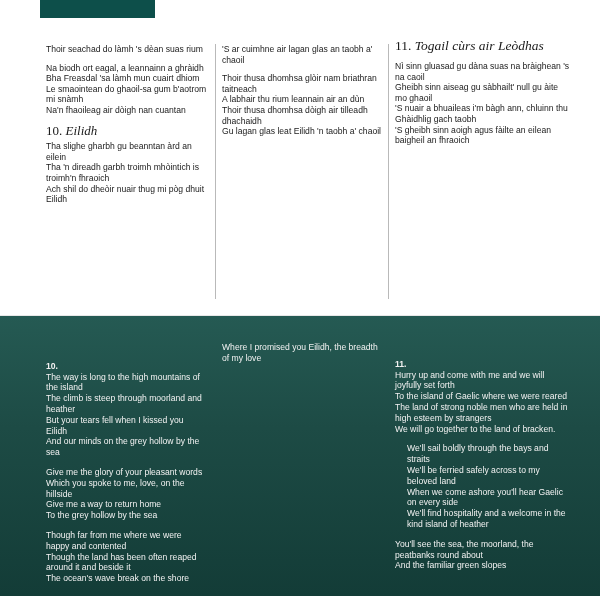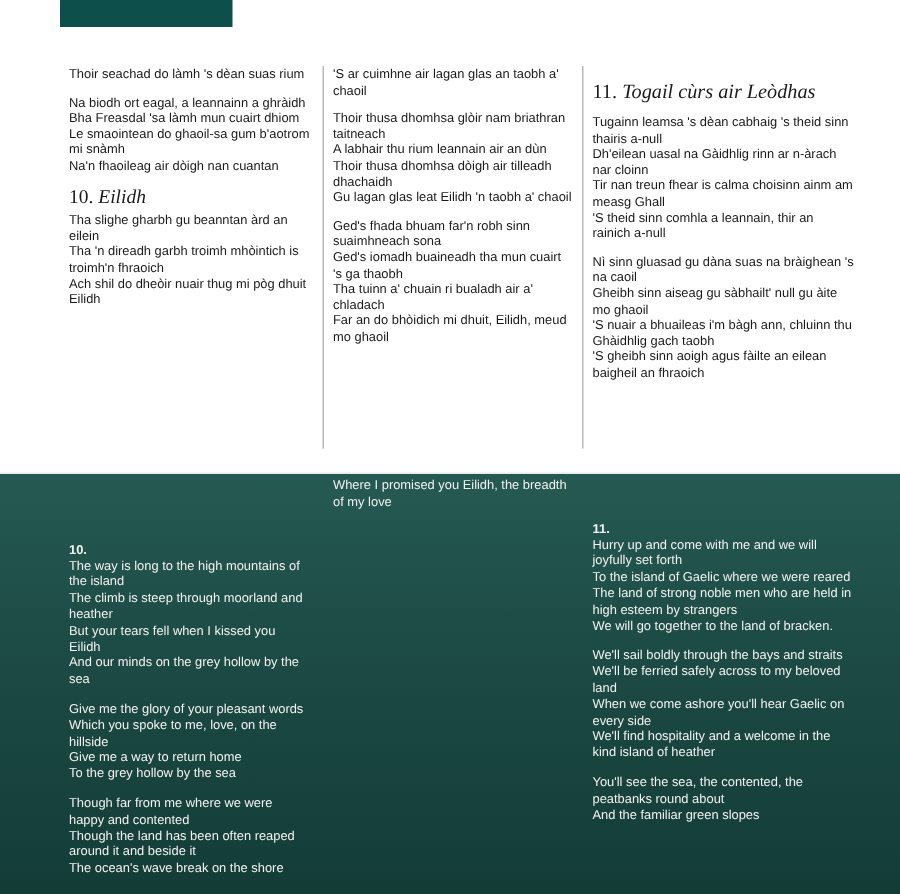--- a/index.html
+++ b/index.html
@@ -77,22 +77,22 @@
     color:#f2f2f2;
     font-size:8.6px;
     line-height:10.8px;
   }
   .lo-text p { margin:0 0 9px 0; }
   .lo-num { font-weight:bold; }
   .lc1 { left:46px;  width:160px; }
   .lc2 { left:222px; width:160px; }
   .lc3 { left:395px; width:175px; }
   .pad-top-1 { padding-top:34px; }
-  .pad-top-2 { padding-top:2px; }
-  .pad-top-3 { padding-top:20px; }
+  .pad-top-2 { padding-top:26px; }
+  .pad-top-3 { padding-top:32px; }
 
   
   #seam {
     position:absolute; left:0; top:315px; width:600px; height:1px;
     background:#e8e8e8;
   }
 </style>
 </head>
 <body>
 
@@ -124,38 +124,30 @@
       </div>
     </div>
 
     <div class="col c2">
       <div class="inner up-text" style="top:26px;">
         <p style="white-space:pre-line;">'S ar cuimhne air lagan glas an taobh a' chaoil</p>
         <p style="white-space:pre-line;">Thoir thusa dhomhsa glòir nam briathran taitneach
 A labhair thu rium leannain air an dùn
 Thoir thusa dhomhsa dòigh air tilleadh dhachaidh
 Gu lagan glas leat Eilidh 'n taobh a' chaoil</p>
-        <p style="white-space:pre-line;">Ged's fhada bhuam far'n robh sinn suaimhneach sona
-Ged's iomadh buaineadh tha mun cuairt 's ga thaobh
-Tha tuinn a' chuain ri bualadh air a' chladach
-Far an do bhòidich mi dhuit, Eilidh, meud mo ghaoil</p>
       </div>
     </div>
 
     <div class="col c3">
-      <div class="inner" style="top:25px;">
+      <div class="inner" style="top:10px;">
         <div class="song-head big">
           <span class="num">11.</span>
           <span>Togail cùrs air Leòdhas</span>
         </div>
         <div class="up-text" style="margin-top:8px;">
-          <p style="white-space:pre-line;">Tugainn leamsa 's dèan cabhaig 's theid sinn thairis a-null
-Dh'eilean uasal na Gàidhlig rinn ar n-àrach nar cloinn
-Tir nan treun fhear is calma choisinn ainm am measg Ghall
-'S theid sinn comhla a leannain, thir an rainich a-null</p>
           <p style="white-space:pre-line;">Nì sinn gluasad gu dàna suas na bràighean 's na caoil
 Gheibh sinn aiseag gu sàbhailt' null gu àite mo ghaoil
 'S nuair a bhuaileas i'm bàgh ann, chluinn thu Ghàidhlig gach taobh
 'S gheibh sinn aoigh agus fàilte an eilean baigheil an fhraoich</p>
         </div>
       </div>
     </div>
 
   </div>
 </div>
@@ -192,23 +184,23 @@
 
     <div class="col lc3">
       <div class="inner lo-text pad-top-3">
         <p style="white-space:pre-line;">
           <span class="lo-num">11.</span>
           <span style="white-space:pre-line;">Hurry up and come with me and we will joyfully set forth
 To the island of Gaelic where we were reared
 The land of strong noble men who are held in high esteem by strangers
 We will go together to the land of bracken.</span>
         </p>
-        <p style="white-space:pre-line;">We'll sail boldly through the bays and straits
+        <p style="white-space:pre-line;margin-left:12px;">We'll sail boldly through the bays and straits
 We'll be ferried safely across to my beloved land
 When we come ashore you'll hear Gaelic on every side
 We'll find hospitality and a welcome in the kind island of heather</p>
-        <p style="white-space:pre-line;">You'll see the sea, the contented, the peatbanks round about
+        <p style="white-space:pre-line;">You'll see the sea, the moorland, the peatbanks round about
 And the familiar green slopes</p>
       </div>
     </div>
 
   </div>
 </div>
 
 </body></html>

